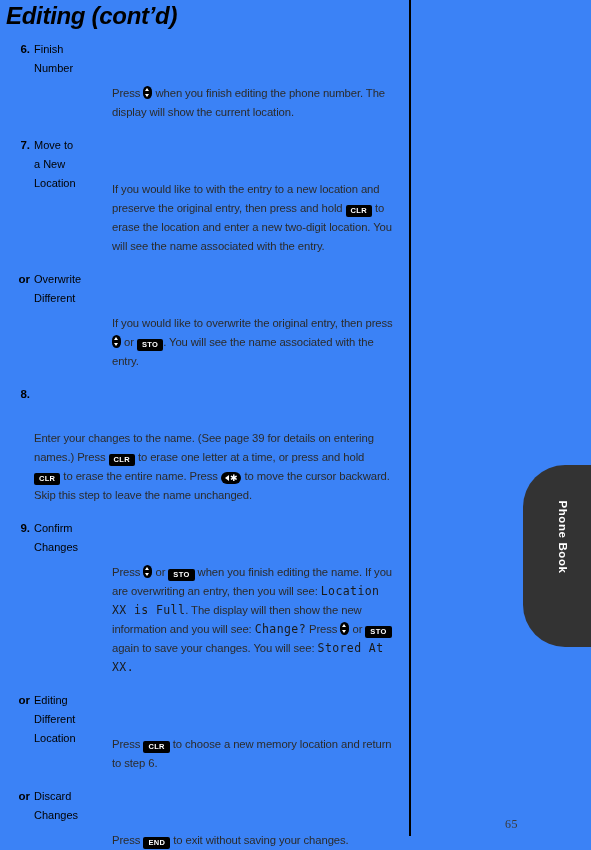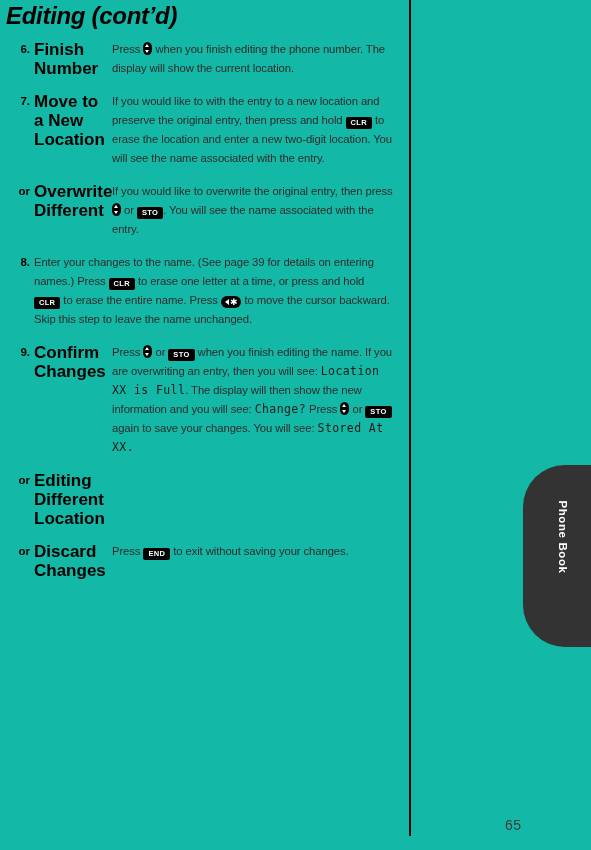--- a/index.html
+++ b/index.html
@@ -11,21 +11,21 @@
     width: 591px; height: 850px;
     position: relative;
     font-family: "Liberation Sans", sans-serif;
     overflow: hidden;
   }
 
   
   #page {
     position: absolute;
     inset: 0;
-    background: #14b8a6;
+    background: #3b82f6;
   }
 
   
   #vrule {
     position: absolute;
     left: 409px;
     top: 0;
     width: 2px;
     height: 836px;
     background: #000000;
@@ -62,33 +62,34 @@
     text-align: right;
     padding-right: 4px;
     font-size: 11.5px;
     font-weight: bold;
     color: #000;
     line-height: 19px;
   }
   .step-name {
     width: 78px;
     flex: 0 0 78px;
-    font-size: 17px;
-    font-weight: bold;
+    font-size: 11px;
+    font-weight: normal;
     color: #000;
     line-height: 19px;
   }
   .step-name span { display: block; white-space: nowrap; }
   .step-body {
     flex: 1 1 auto;
     font-size: 11.3px;
     color: #2b2b2b;
     line-height: 19px;
     padding-right: 16px;
     letter-spacing: -0.1px;
+    margin-top: 44px;
   }
 
   
   .key {
     display: inline-block;
     background: #000000;
     color: #ffffff;
     border-radius: 2px;
     font-family: "Liberation Sans", sans-serif;
     font-weight: bold;
@@ -186,23 +187,24 @@
     letter-spacing: 0.6px;
     white-space: nowrap;
     padding-right: 38px;
   }
 
   
   #page-number {
     position: absolute;
     left: 505px;
     top: 817px;
-    font-size: 14px;
+    font-size: 12px;
     color: #3a3a3a;
     letter-spacing: 0.5px;
+    font-family: Liberation Serif, serif;
   }
 </style>
 </head>
 <body>
 
 <div id="page">
 
   <div id="chapter-title">Editing (cont’d)</div>
 
   <div id="vrule"></div>
@@ -245,20 +247,21 @@
         </div>
         <div class="step-body"><span>Press </span><span class="key-scroll"></span><span> or </span><span class="key">STO</span><span> when you finish editing the name. If you are overwriting an entry, then you will see: </span><span class="lcd">Location XX is Full</span><span>. The display will then show the new information and you will see: </span><span class="lcd">Change?</span><span> Press </span><span class="key-scroll"></span><span> or </span><span class="key">STO</span><span> again to save your changes. You will see: </span><span class="lcd">Stored At XX.</span></div>
       </div>
       <div class="step">
         <div class="step-num">or</div>
         <div class="step-name">
           <span>Editing</span>
           <span>Different</span>
           <span>Location</span>
         </div>
+        <div class="step-body"><span>Press </span><span class="key">CLR</span><span> to choose a new memory location and return to step 6.</span></div>
       </div>
       <div class="step">
         <div class="step-num">or</div>
         <div class="step-name">
           <span>Discard</span>
           <span>Changes</span>
         </div>
         <div class="step-body"><span>Press </span><span class="key">END</span><span> to exit without saving your changes.</span></div>
       </div>
     </div>

